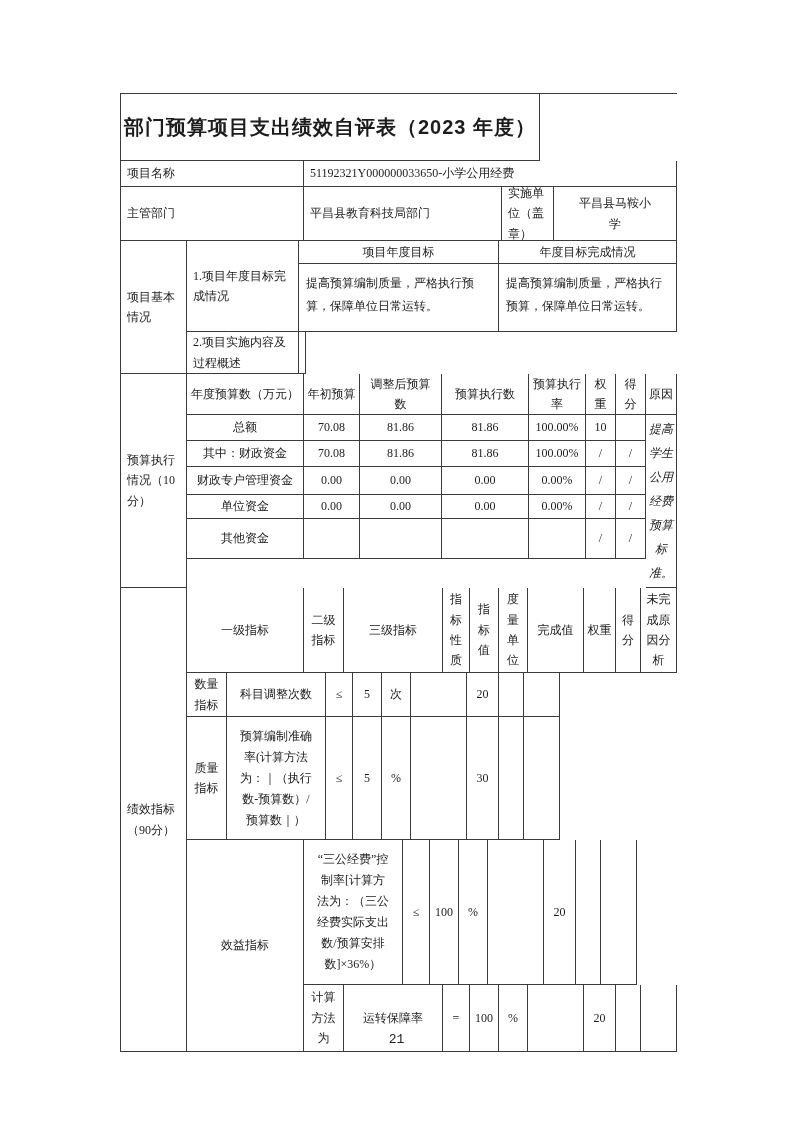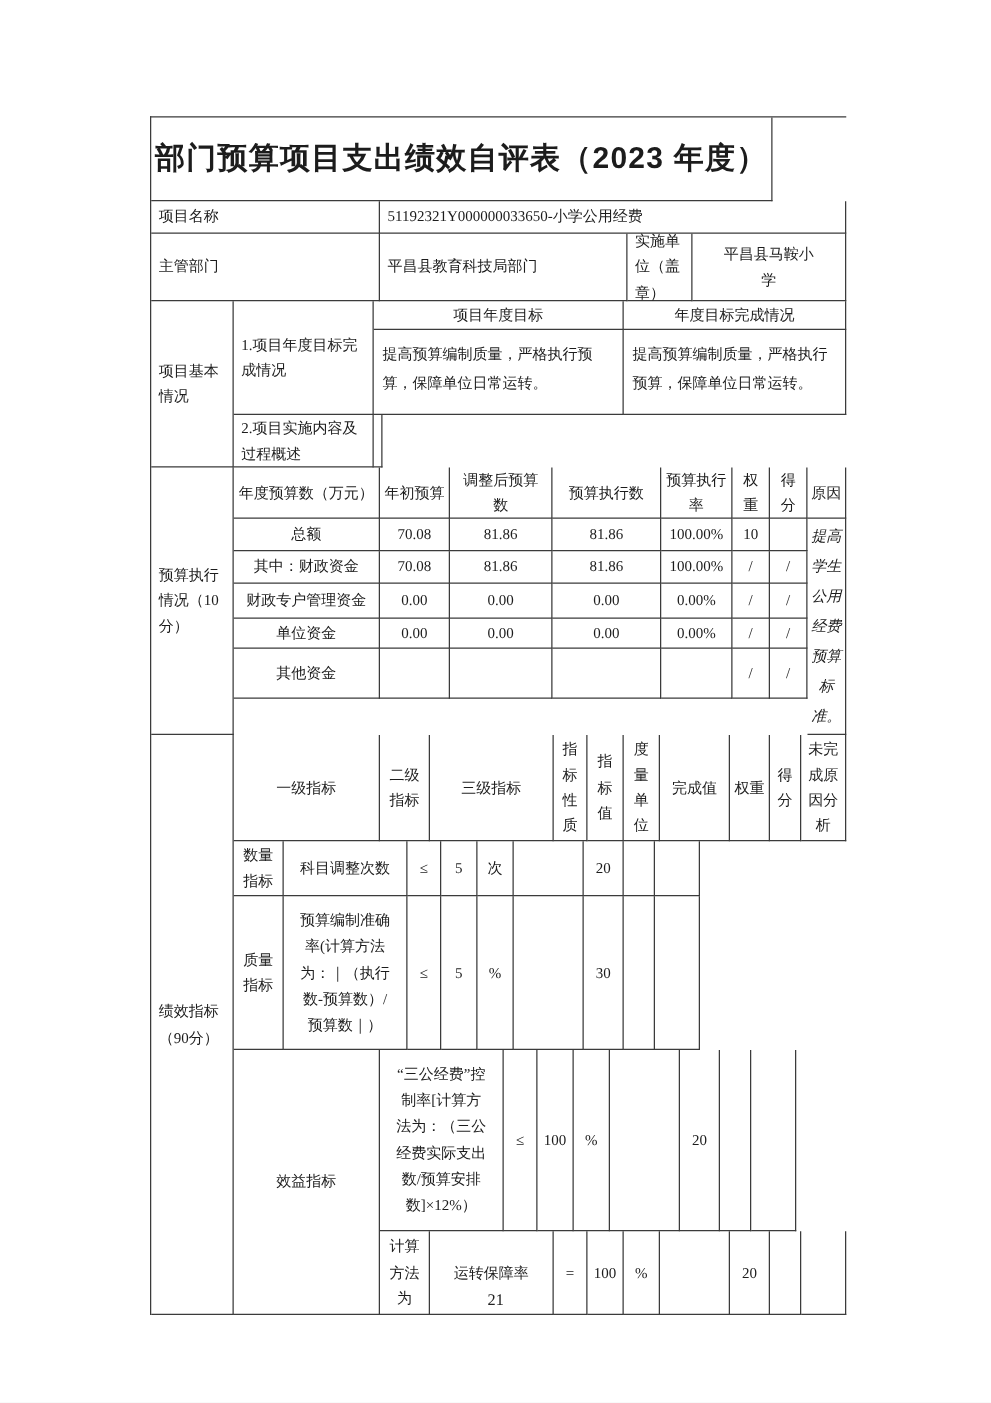--- a/index.html
+++ b/index.html
@@ -8,35 +8,35 @@
   .page { position:relative; width:793px; height:1122px; background:#ffffff; overflow:hidden; }
   .sheet { position:absolute; left:120px; top:93px; width:556px; border-top:1px solid var(--bc); border-left:1px solid var(--bc); font-size:12px; }
   .row { display:flex; flex:0 0 auto; }
   .col { display:flex; flex-direction:column; flex:0 0 auto; }
   .grow { flex:1 1 auto; }
   .cell { box-sizing:border-box; border-right:1px solid var(--bc); border-bottom:1px solid var(--bc);
           display:flex; align-items:center; justify-content:center; text-align:center;
           padding:2px 3px; line-height:1.7; flex:0 0 auto; }
   .left { justify-content:flex-start; text-align:left; padding-left:6px; }
   .bold { font-weight:normal; }
-  .title-cell { height:67px; font-family:"Liberation Sans","DejaVu Sans",sans-serif; font-weight:bold; font-size:24px; letter-spacing:1px; }
+  .title-cell { height:67px; font-family:"Liberation Sans","DejaVu Sans",sans-serif; font-weight:bold; font-size:20px; letter-spacing:1px; }
   .w66{width:66px} .w112{width:112px} .w117{width:117px} .w183{width:183px} .w198{width:198px}
   .w200{width:200px} .w178{width:178px} .w52{width:52px} .w123{width:123px} .w373{width:373px}
   .w56{width:56px} .w82{width:82px} .w87{width:87px} .w57{width:57px} .w30{width:30px} .w31{width:31px}
   .w40{width:40px} .w99{width:99px} .w27{width:27px} .w29{width:29px} .w32{width:32px} .w25{width:25px} .w36{width:36px}
   .h23{height:23px} .h26{height:26px} .h28{height:28px} .h24{height:24px} .h40{height:40px} .h41{height:41px}
   .h42{height:42px} .h44{height:44px} .h54{height:54px} .h67{height:67px} .h68{height:68px} .h85{height:85px}
   .h91{height:91px} .h123{height:123px} .h145{height:145px} .h167{height:167px} .h212{height:212px}
   .goal-text { padding:4px 7px; line-height:1.9; align-items:flex-start; padding-top:8px; }
   .reason-cell { font-weight:normal; font-style:italic; line-height:2.0; padding:2px 1px; }
   .indicator3 { padding:2px 12px; line-height:1.75; }
   .narrow-wrap { display:inline-block; max-width:80px; }
   .hdr-wrap { display:inline-block; max-width:64px; }
   .pageno { position:absolute; left:0; width:793px; top:1032px; text-align:center;
-            font-family:Liberation Serif, serif; font-size:13px; color:#222; }
+            font-family:Liberation Mono, monospace; font-size:13px; color:#222; }
 </style>
 </head>
 <body>
 
 <div class="page">
   <div class="sheet">
 
     <div class="row">
       <div class="cell title-cell grow">部门预算项目支出绩效自评表（2023 年度）</div>
     </div>
@@ -186,21 +186,21 @@
               <div class="cell w25"></div>
               <div class="cell w36"></div>
             </div>
           </div>
         </div>
 
         <div class="row h212">
           <div class="cell w117">效益指标</div>
           <div class="col grow">
             <div class="row h145">
-              <div class="cell w99 indicator3">“三公经费”控制率[计算方法为：（三公经费实际支出数/预算安排数]×12%）</div>
+              <div class="cell w99 indicator3">“三公经费”控制率[计算方法为：（三公经费实际支出数/预算安排数]×36%）</div>
               <div class="cell w27">≤</div>
               <div class="cell w29">100</div>
               <div class="cell w29">%</div>
               <div class="cell w56"></div>
               <div class="cell w32">20</div>
               <div class="cell w25"></div>
               <div class="cell w36"></div>
             </div>
             <div class="row h67">
               <div class="cell w40">计算方法为</div>

